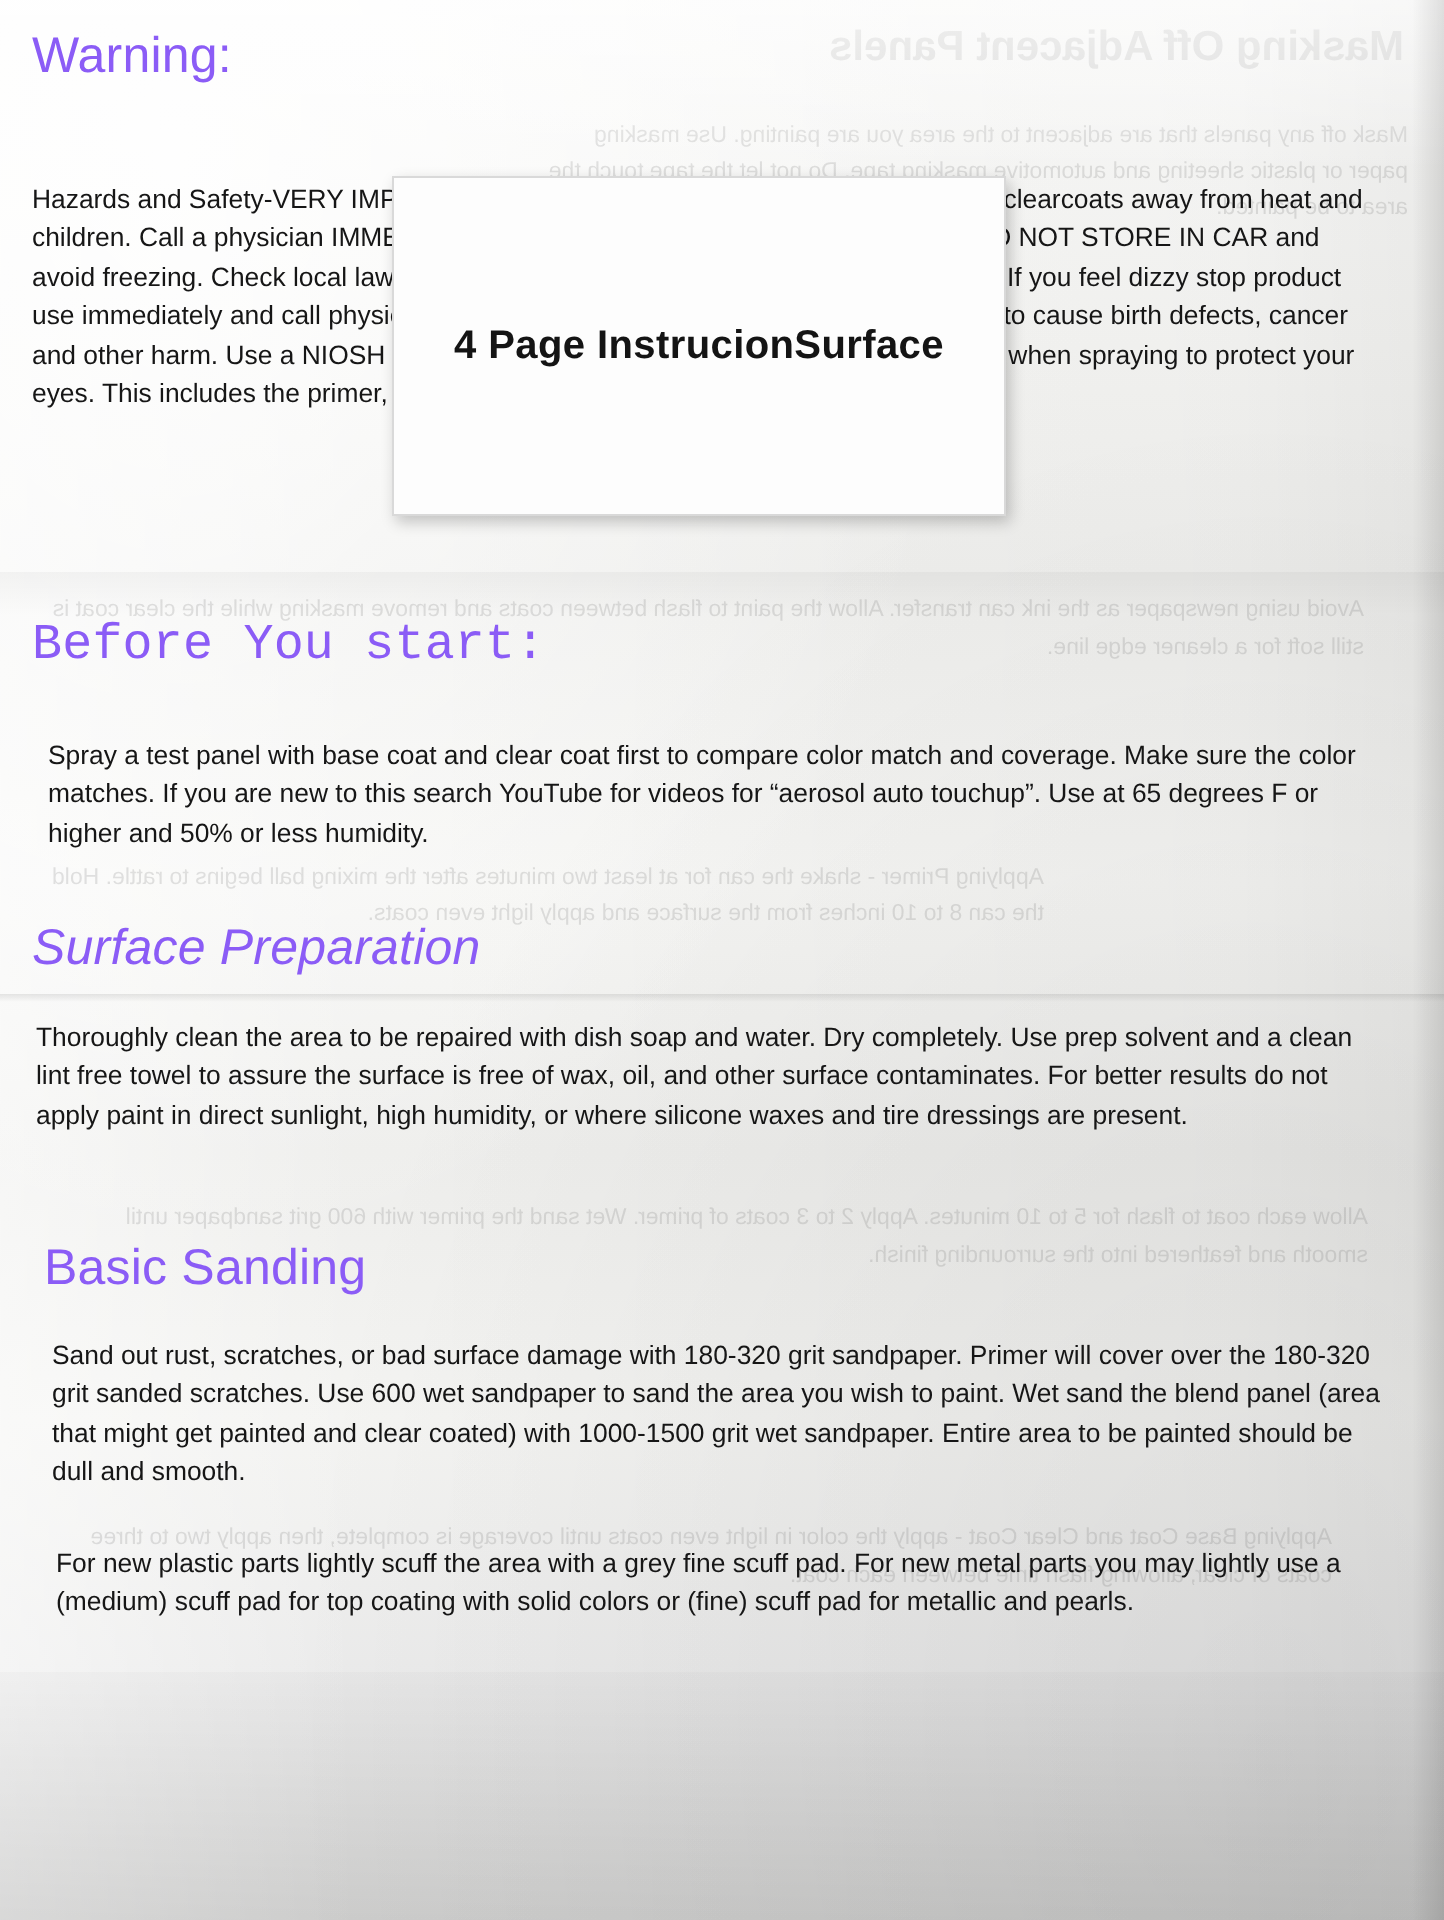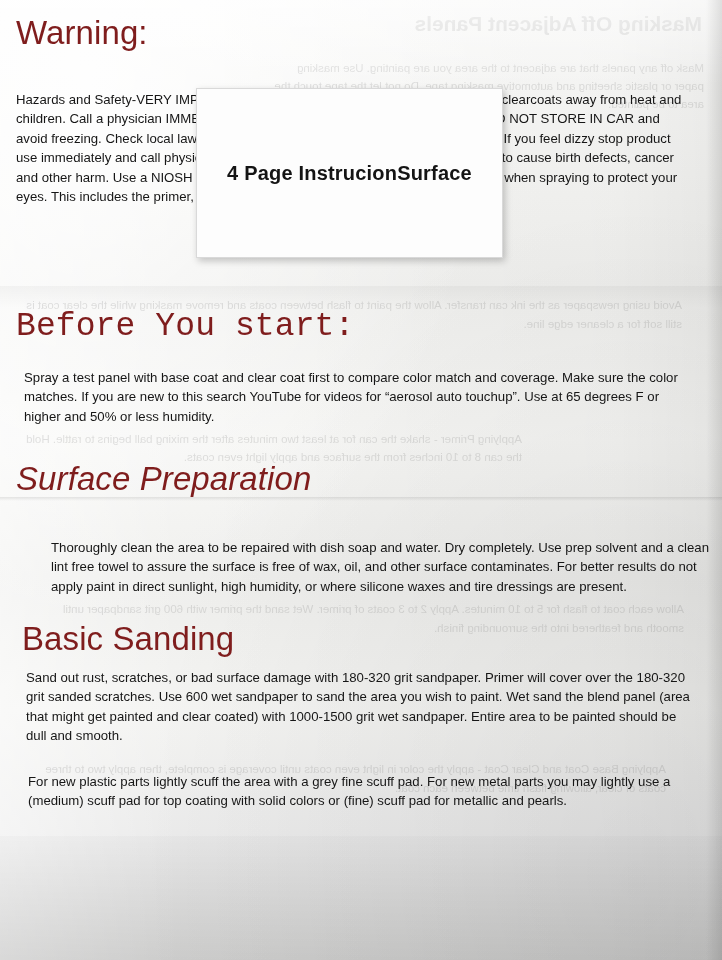--- a/index.html
+++ b/index.html
@@ -94,23 +94,23 @@
     position: absolute;
     left: 0; top: 0;
     width: 722px;
     height: 960px;
     color: #1b1b1b;
   }
   h1.sec {
     position: absolute;
     margin: 0;
     font-weight: normal;
-    font-size: 33px;
+    font-size: 25px;
     letter-spacing: 0.1px;
-    color: #7f1d1d;
+    color: #8b5cf6;
   }
   p.body {
     position: absolute;
     margin: 0;
     font-size: 13.2px;
     line-height: 1.47;
     color: #161616;
   }
   
   .overlay-card {
@@ -186,21 +186,21 @@
 
   <div class="content">
 
     <h1 class="sec" style="left:16px; top:14px;">Warning:</h1>
     <p class="body" style="left:16px; top:90px; width:672px;">Hazards and Safety-VERY IMPORTANT. Keep touch-up paint including primer and clearcoats away from heat and children. Call a physician IMMEDIATELY if swallowed. Do not store above 120F. DO NOT STORE IN CAR and avoid freezing. Check local laws for proper disposal. Use with adequate ventilation. If you feel dizzy stop product use immediately and call physician. This product is known in the State of California to cause birth defects, cancer and other harm. Use a NIOSH approved paint respirator and WEAR safety goggles when spraying to protect your eyes. This includes the primer, paint and clearcoat.</p>
 
     <h1 class="sec" style="left:16px; top:308px;font-family:Liberation Mono, monospace;">Before You start:</h1>
     <p class="body" style="left:24px; top:368px; width:672px;">Spray a test panel with base coat and clear coat first to compare color match and coverage. Make sure the color matches.  If you are new to this search YouTube for videos for “aerosol auto touchup”.  Use at 65 degrees F or higher and 50% or less humidity.</p>
 
     <h1 class="sec" style="left:16px; top:460px;font-style:italic;">Surface Preparation</h1>
-    <p class="body" style="left:18px; top:538px; width:672px;margin-left:33px;">Thoroughly clean the area to be repaired with dish soap and water.  Dry completely. Use prep solvent and a clean lint free towel to assure the surface is free of wax, oil, and other surface contaminates. For better results do not apply paint in direct sunlight, high humidity, or where silicone waxes and tire dressings are present.</p>
+    <p class="body" style="left:18px; top:509px; width:672px;">Thoroughly clean the area to be repaired with dish soap and water.  Dry completely. Use prep solvent and a clean lint free towel to assure the surface is free of wax, oil, and other surface contaminates. For better results do not apply paint in direct sunlight, high humidity, or where silicone waxes and tire dressings are present.</p>
 
     <h1 class="sec" style="left:22px; top:620px;">Basic Sanding</h1>
     <p class="body" style="left:26px; top:668px; width:664px;">Sand out rust, scratches, or bad surface damage with 180-320 grit sandpaper. Primer will cover over the 180-320 grit sanded scratches. Use 600 wet sandpaper to sand the area you wish to paint. Wet sand the blend panel (area that might get painted and clear coated) with 1000-1500 grit wet sandpaper. Entire area to be painted should be dull and smooth.</p>
     <p class="body" style="left:28px; top:772px; width:658px;">For new plastic parts lightly scuff the area with a grey fine scuff pad. For new metal parts you may lightly use a (medium) scuff pad for top coating with solid colors or (fine) scuff pad for metallic and pearls.</p>
 
   </div>
 
   <div class="overlay-card">
     <div class="line">4 Page Instrucion</div>
     <div class="line">Surface</div>

